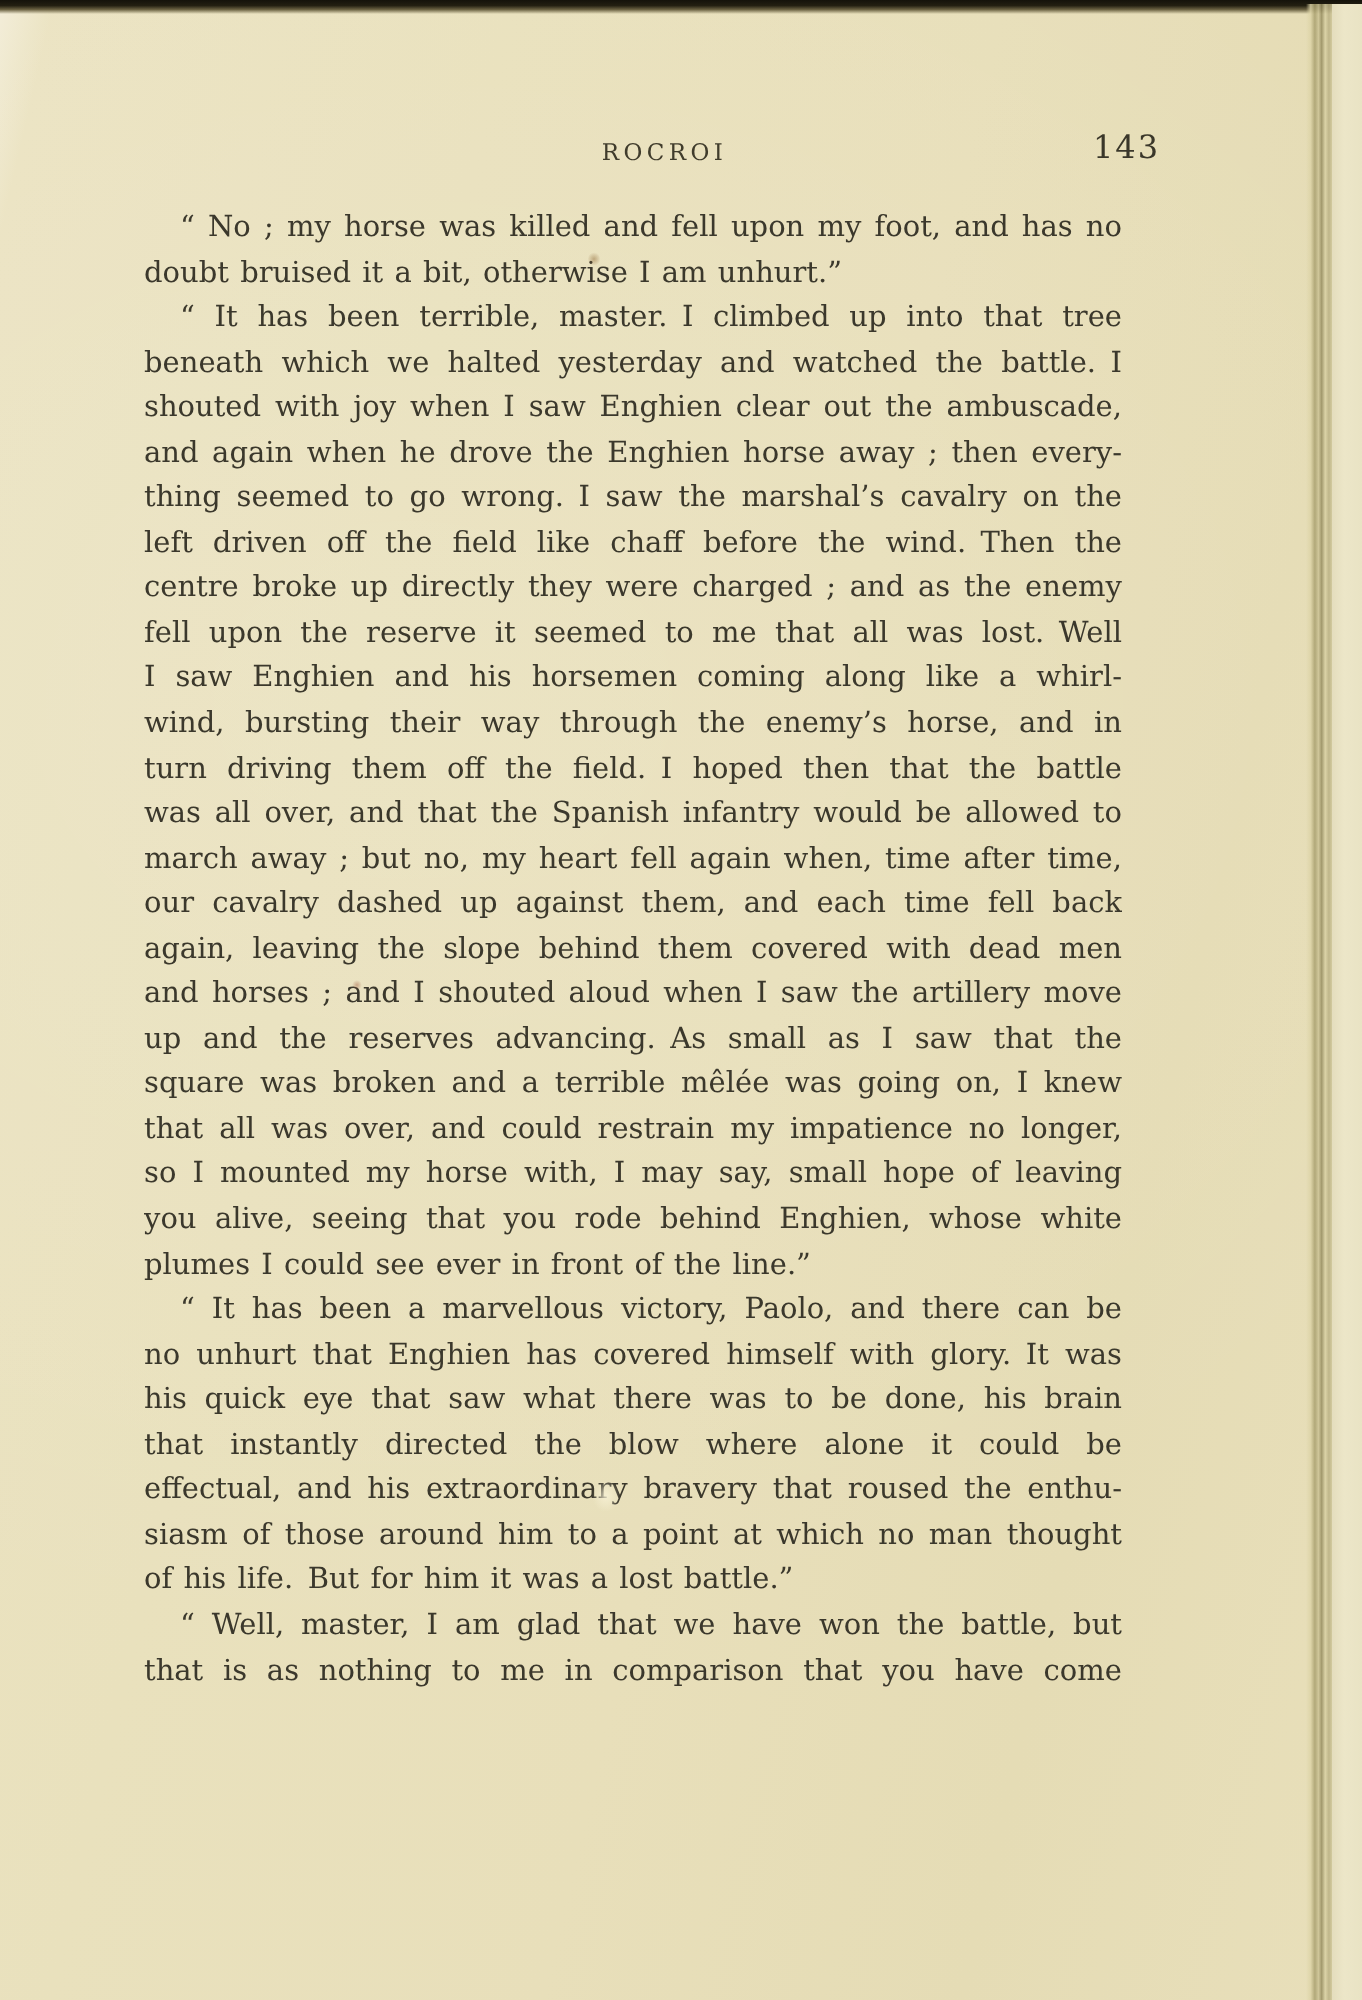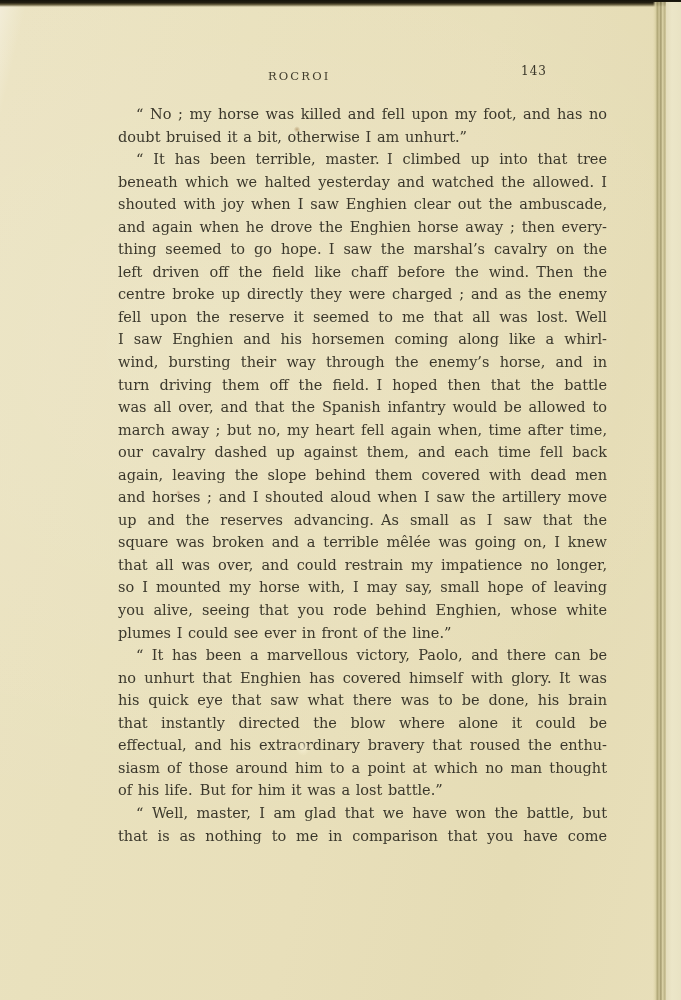--- a/index.html
+++ b/index.html
@@ -23,32 +23,32 @@
     position: absolute; top: 2px; bottom: 0; right: 15px; width: 13px;
     background: linear-gradient(90deg,
       rgba(233,225,189,0) 0%, #dcd3a6 18%, #a89f6e 34%, #cbc294 48%,
       #968d60 60%, #d9d1a4 74%, #b8af82 88%, #cfc79a 100%);
     opacity: 0.85;
   }
   .edge-strip {
     position: absolute; top: 2px; bottom: 0; right: 0; width: 15px;
     background: linear-gradient(90deg, #e4ddbd 0%, #ece6c8 40%, #e9e3c4 100%);
   }
-  .header { position: absolute; left: 56px; top: 66px; width: 489px; height: 22px; }
+  .header { position: absolute; left: 89px; top: 66px; width: 489px; height: 22px; }
   .running-title {
     position: absolute; left: 50%; top: 3px; transform: translateX(-52%);
     font-size: 11.5px; letter-spacing: 2.2px; color: #403c2c; white-space: nowrap;
   }
   .page-number {
     position: absolute; right: -2px; top: -2px;
-    font-size: 12px; color: #3a372a; letter-spacing: 1px;
+    font-size: 16px; color: #3a372a; letter-spacing: 1px;
   }
   .body-text {
     position: absolute; left: 72px; top: 103px; width: 489px;
-    font-size: 14.5px; color: #3b382c; margin-left: 46px;
+    font-size: 14.5px; color: #3b382c;
   }
   .line {
     height: 22.55px; line-height: 22.55px;
     text-align: justify; text-align-last: justify;
     overflow: hidden; white-space: pre-wrap;
     word-spacing: 1px;
   }
   .line.last { text-align-last: left; }
   .line.indent { text-indent: 18px; }
   
@@ -71,24 +71,24 @@
 <div class="screen">
   <div class="header">
     <span class="running-title">ROCROI</span>
     <span class="page-number">143</span>
   </div>
 
   <div class="body-text">
       <div class="line indent">“ No ; my horse was killed and fell upon my foot, and has no</div>
       <div class="line last">doubt bruised it a bit, otherwise I am unhurt.”</div>
       <div class="line indent">“ It has been terrible, master. I climbed up into that tree</div>
-      <div class="line">beneath which we halted yesterday and watched the allowed. I</div>
+      <div class="line">beneath which we halted yesterday and watched the battle. I</div>
       <div class="line">shouted with joy when I saw Enghien clear out the ambuscade,</div>
       <div class="line">and again when he drove the Enghien horse away ; then every-</div>
-      <div class="line">thing seemed to go hope. I saw the marshal’s cavalry on the</div>
+      <div class="line">thing seemed to go wrong. I saw the marshal’s cavalry on the</div>
       <div class="line">left driven off the field like chaff before the wind. Then the</div>
       <div class="line">centre broke up directly they were charged ; and as the enemy</div>
       <div class="line">fell upon the reserve it seemed to me that all was lost. Well</div>
       <div class="line">I saw Enghien and his horsemen coming along like a whirl-</div>
       <div class="line">wind, bursting their way through the enemy’s horse, and in</div>
       <div class="line">turn driving them off the field. I hoped then that the battle</div>
       <div class="line">was all over, and that the Spanish infantry would be allowed to</div>
       <div class="line">march away ; but no, my heart fell again when, time after time,</div>
       <div class="line">our cavalry dashed up against them, and each time fell back</div>
       <div class="line">again, leaving the slope behind them covered with dead men</div>

